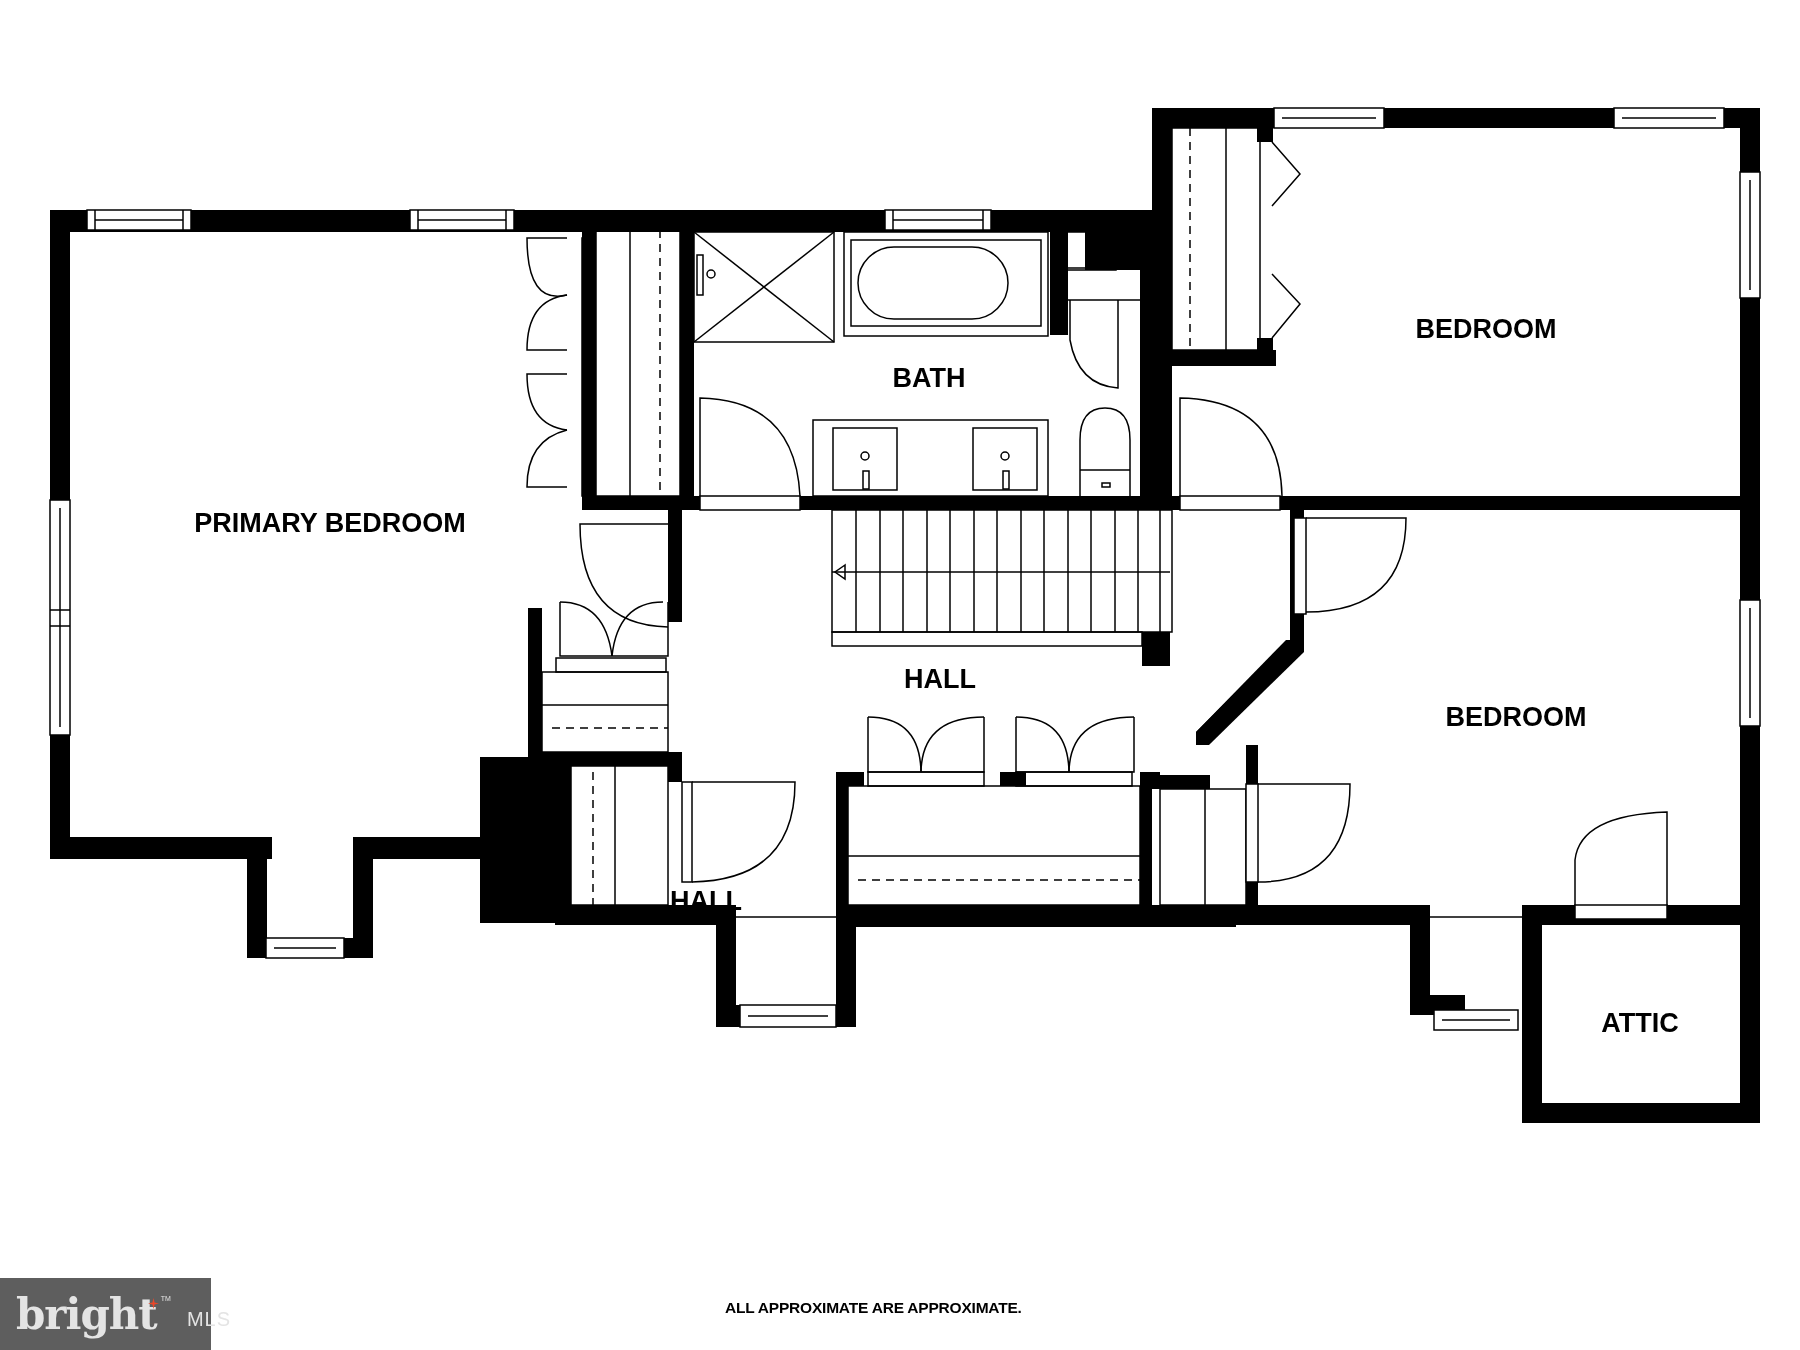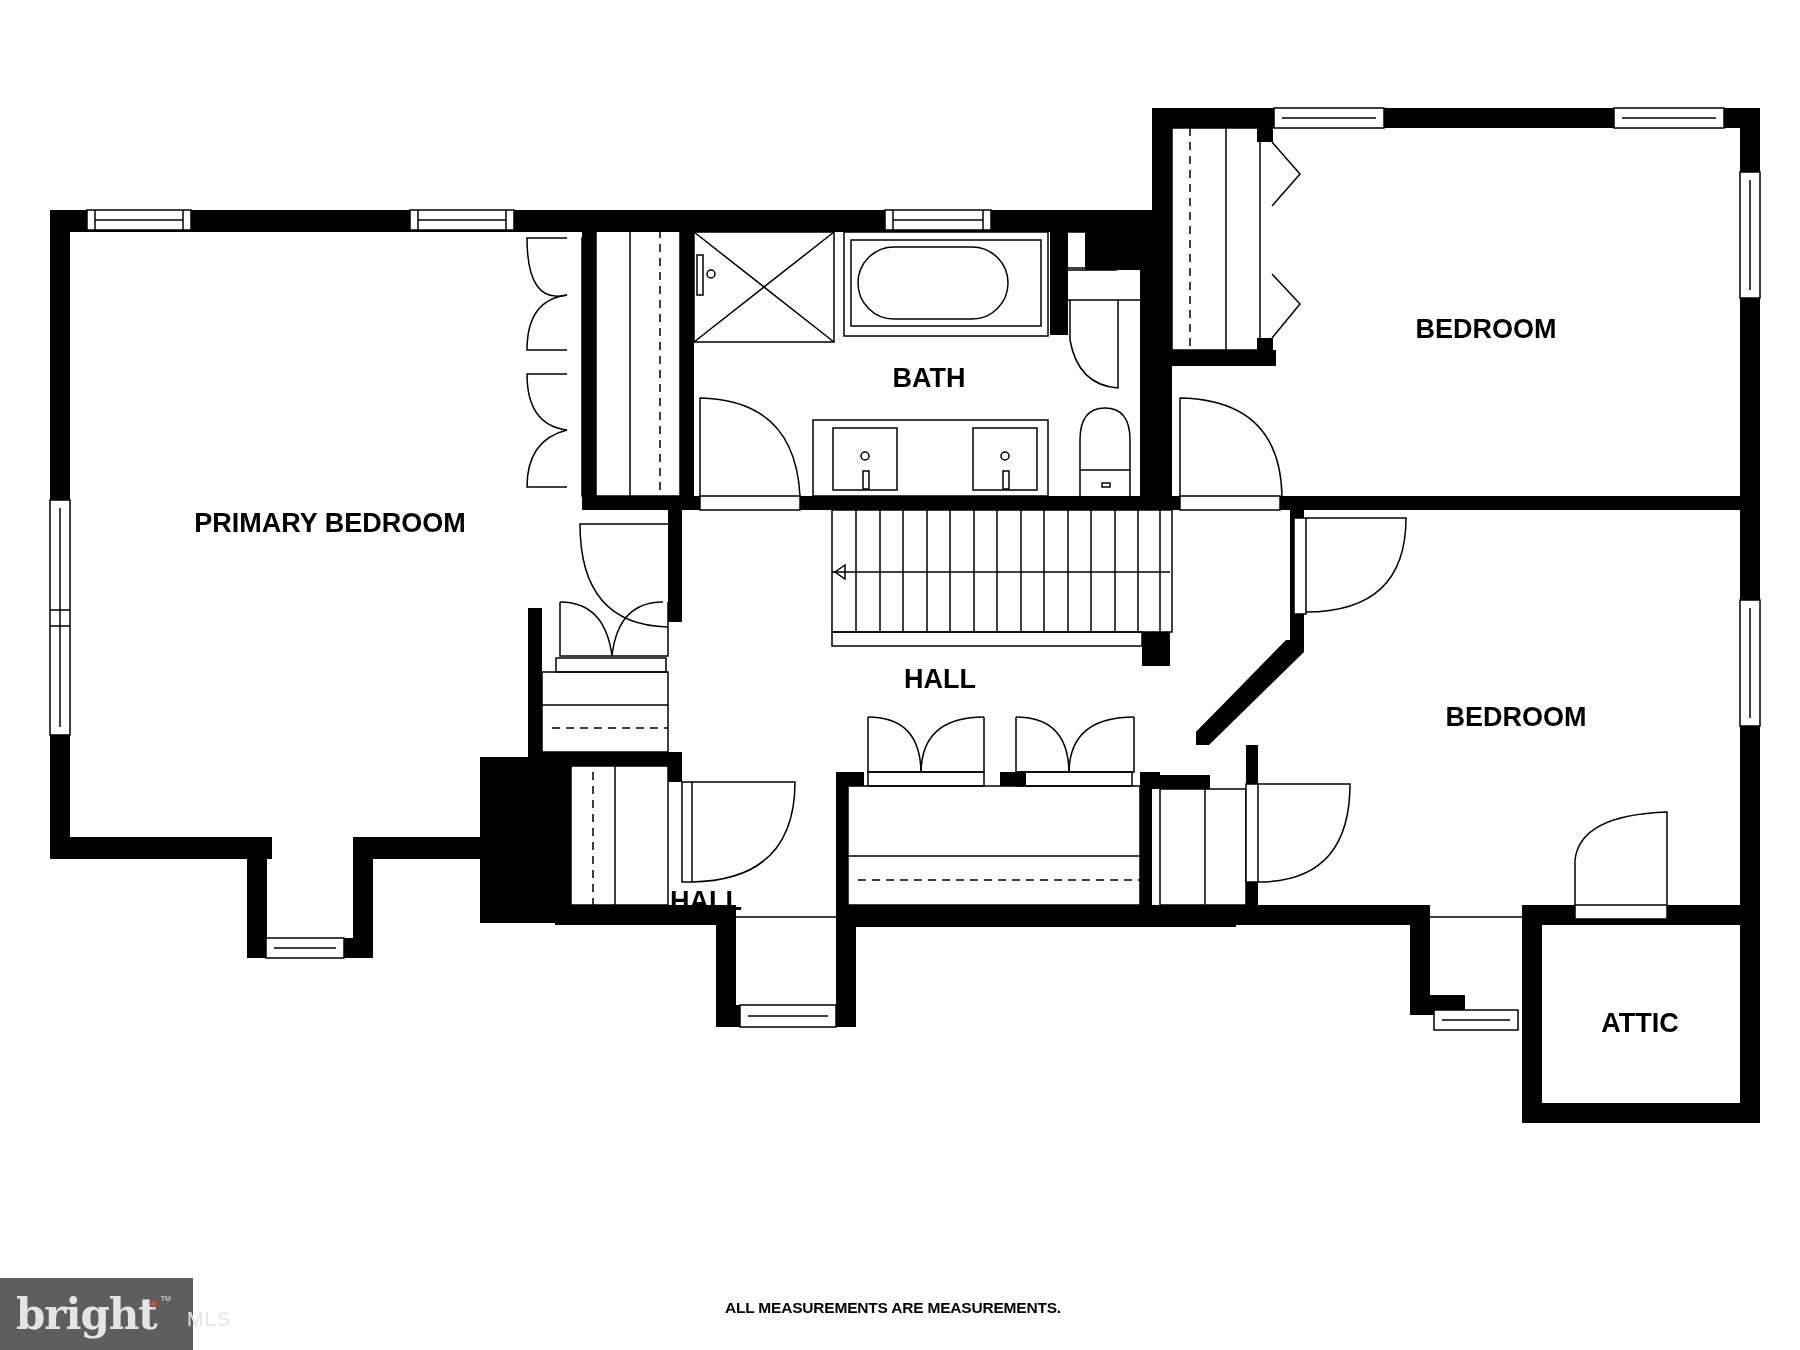--- a/index.html
+++ b/index.html
@@ -5,21 +5,21 @@
   html, body { margin: 0; padding: 0; background: #ffffff; }
   body { width: 1800px; height: 1350px; position: relative; overflow: hidden; }
   #plan { position: absolute; left: 0; top: 0; width: 1800px; height: 1350px; }
   .room-label { font-family: "Liberation Sans", sans-serif; font-weight: bold; font-size: 27px; fill: #000; }
   .footer-note {
     position: absolute; left: 725px; top: 1299px; width: 360px;
     font-family: "Liberation Sans", sans-serif; font-size: 15.5px; font-weight: bold; color: #000;
     letter-spacing: -0.2px; white-space: nowrap;
   }
   .logo {
-    position: absolute; left: 0; top: 1278px; width: 193px; height: 72px;
+    position: absolute; left: 0; top: 1278px; width: 211px; height: 72px;
     background: #5e5e5e; display: flex; align-items: center;
   }
   .logo-word {
     font-family: "DejaVu Serif", serif; font-weight: bold; font-size: 42px; color: #e4e4e4;
     margin-left: 16px; letter-spacing: -1px; position: relative;
   }
   .logo-dot { position: absolute; right: -2px; top: 8px; width: 11px; height: 11px; }
   .logo-tm { font-family: "Liberation Sans", sans-serif; font-size: 7px; color: #e4e4e4; position: relative; top: -16px; margin-left: 4px; }
   .logo-mls { font-family: "Liberation Sans", sans-serif; font-size: 20px; color: #e4e4e4; margin-left: 16px; letter-spacing: 1px; margin-top: 10px; }
 </style>
@@ -287,21 +287,21 @@
     <text class="room-label" x="330" y="532" text-anchor="middle">PRIMARY BEDROOM</text>
     <text class="room-label" x="929" y="387" text-anchor="middle">BATH</text>
     <text class="room-label" x="1486" y="338" text-anchor="middle">BEDROOM</text>
     <text class="room-label" x="940" y="688" text-anchor="middle">HALL</text>
     <text class="room-label" x="706" y="910" text-anchor="middle">HALL</text>
     <text class="room-label" x="1516" y="726" text-anchor="middle">BEDROOM</text>
     <text class="room-label" x="1640" y="1032" text-anchor="middle">ATTIC</text>
   </g>
 </svg>
 
-<div class="footer-note">ALL MEASUREMENTS ARE MEASUREMENTS.</div>
+<div class="footer-note">ALL APPROXIMATE ARE APPROXIMATE.</div>
 
 <div class="logo">
   <span class="logo-word"><span>bright</span>
     <svg class="logo-dot" viewBox="0 0 10 10">
         <path d="M5,0 L6,4 L10,5 L6,6 L5,10 L4,6 L0,5 L4,4 Z" fill="#e8472a"></path>
       </svg>
   </span>
   <span class="logo-tm">TM</span>
   <span class="logo-mls">MLS</span>
 </div>

